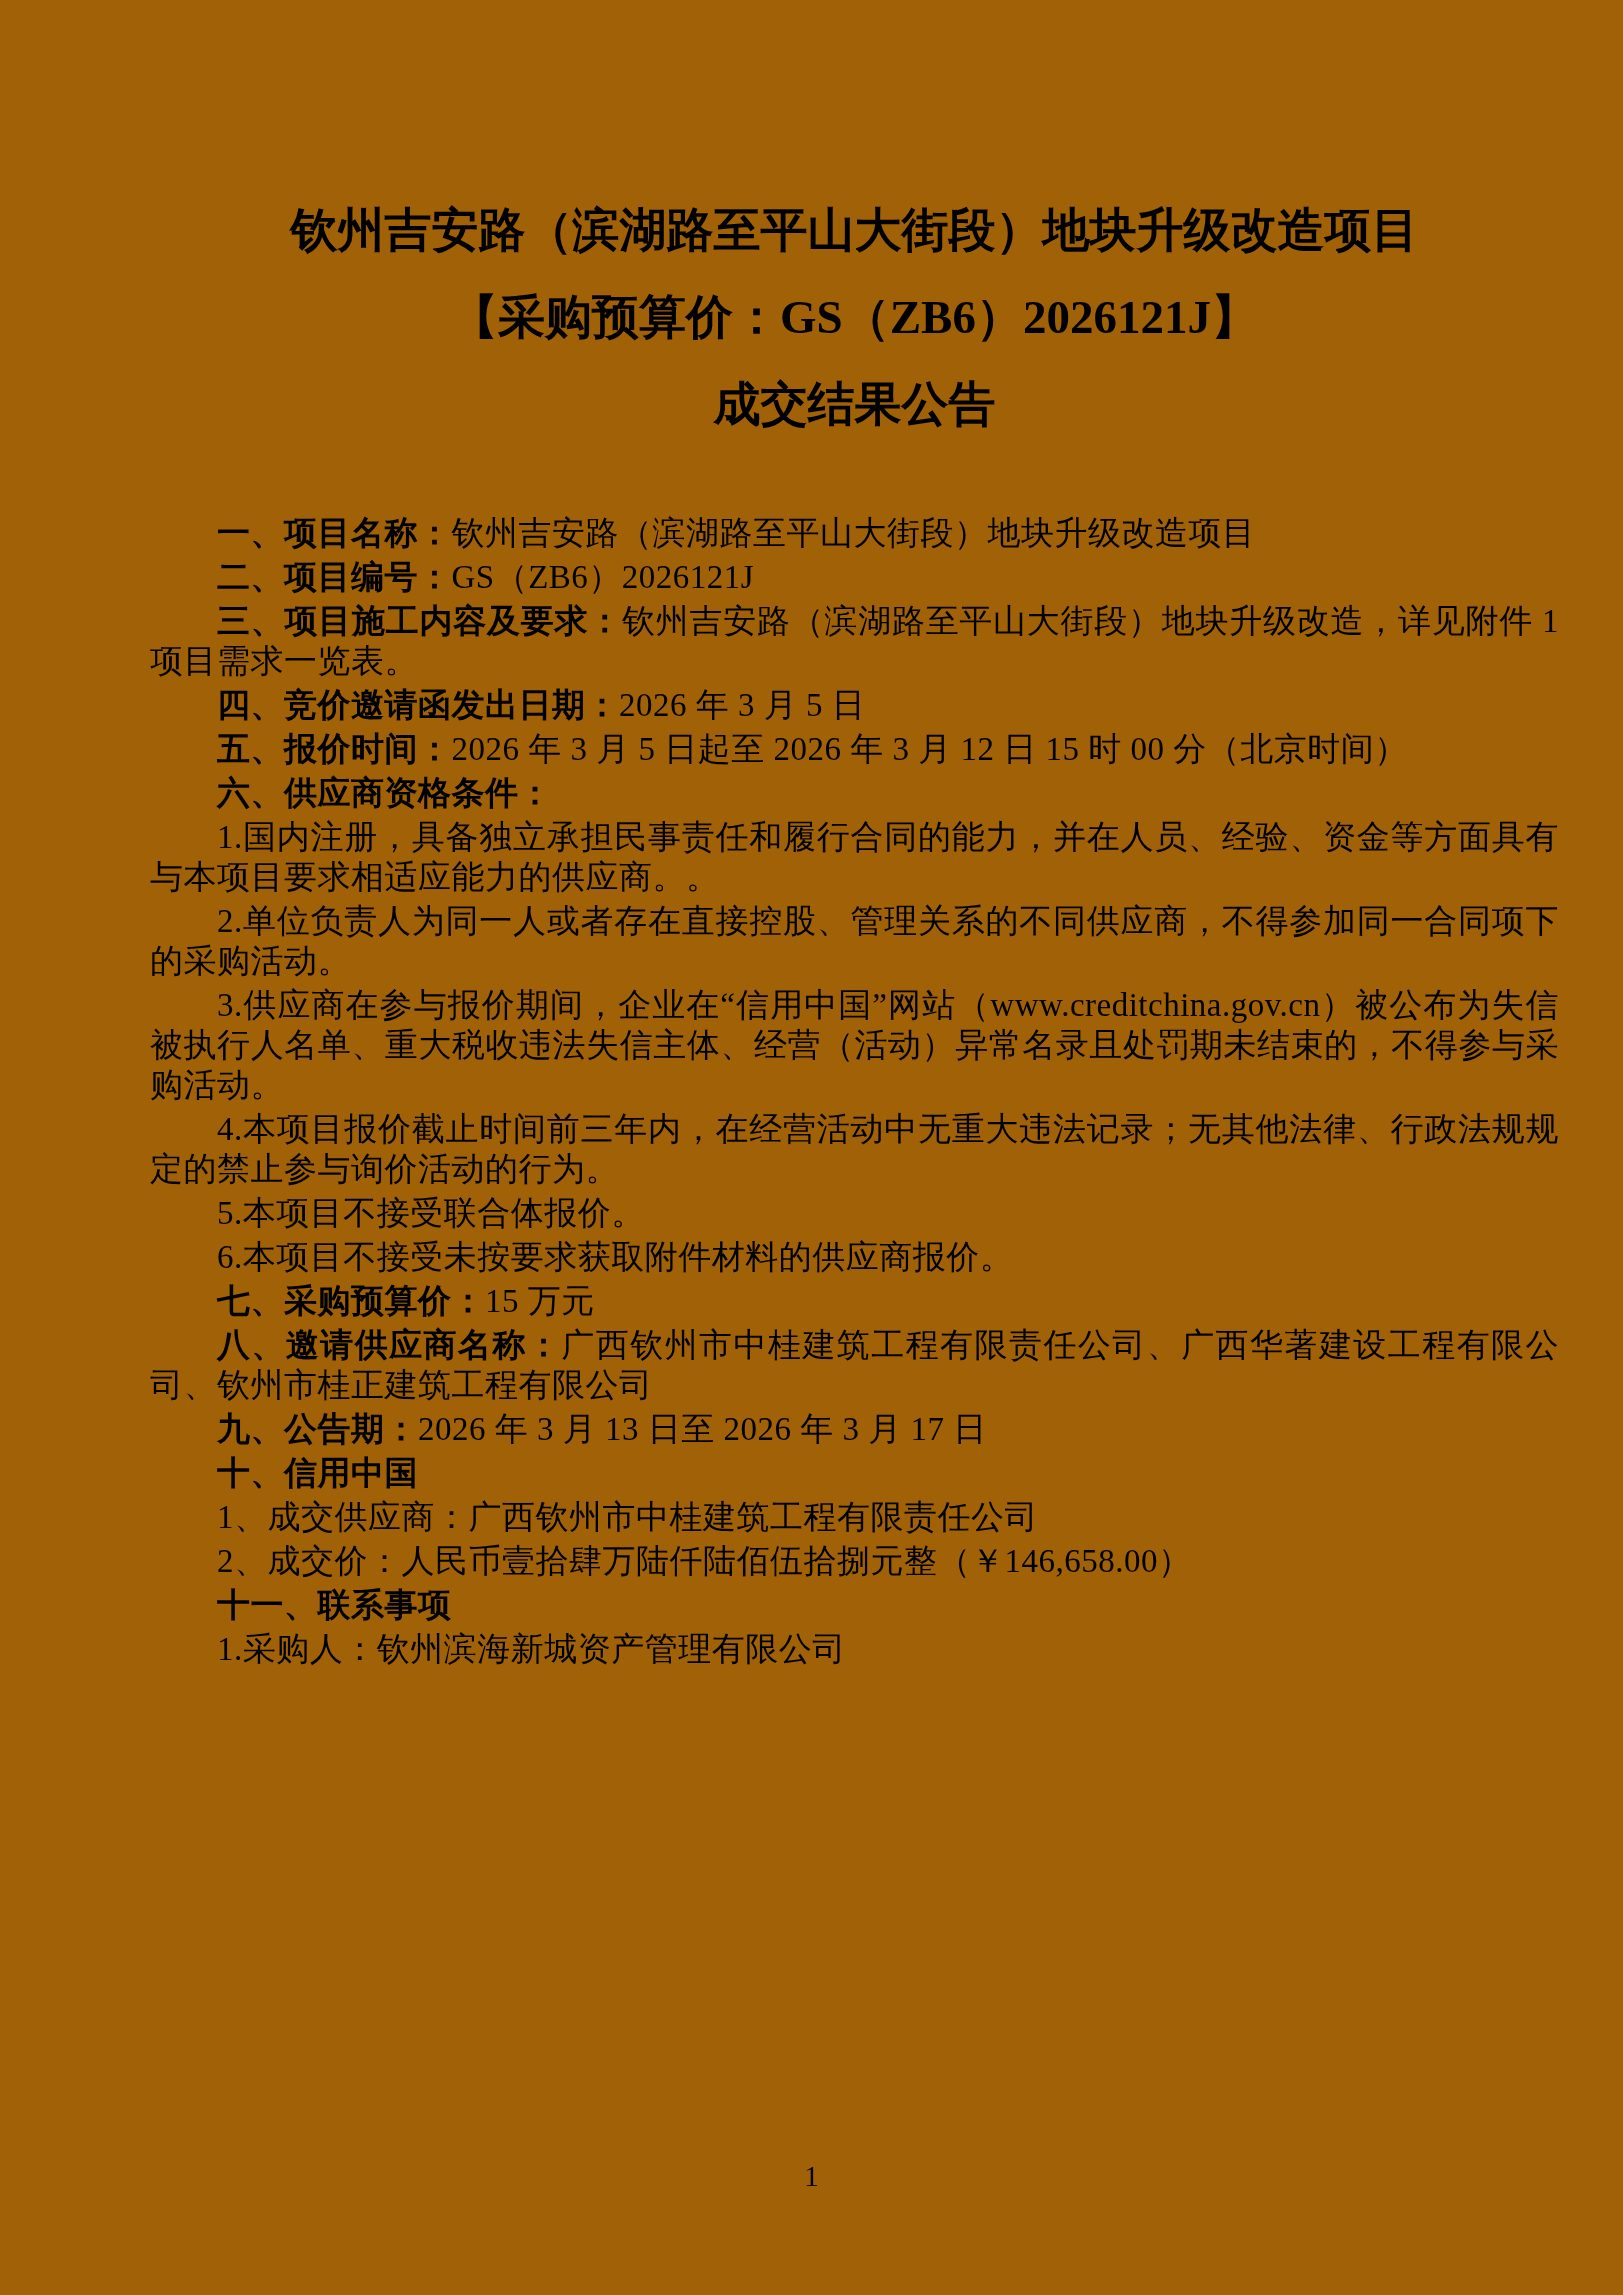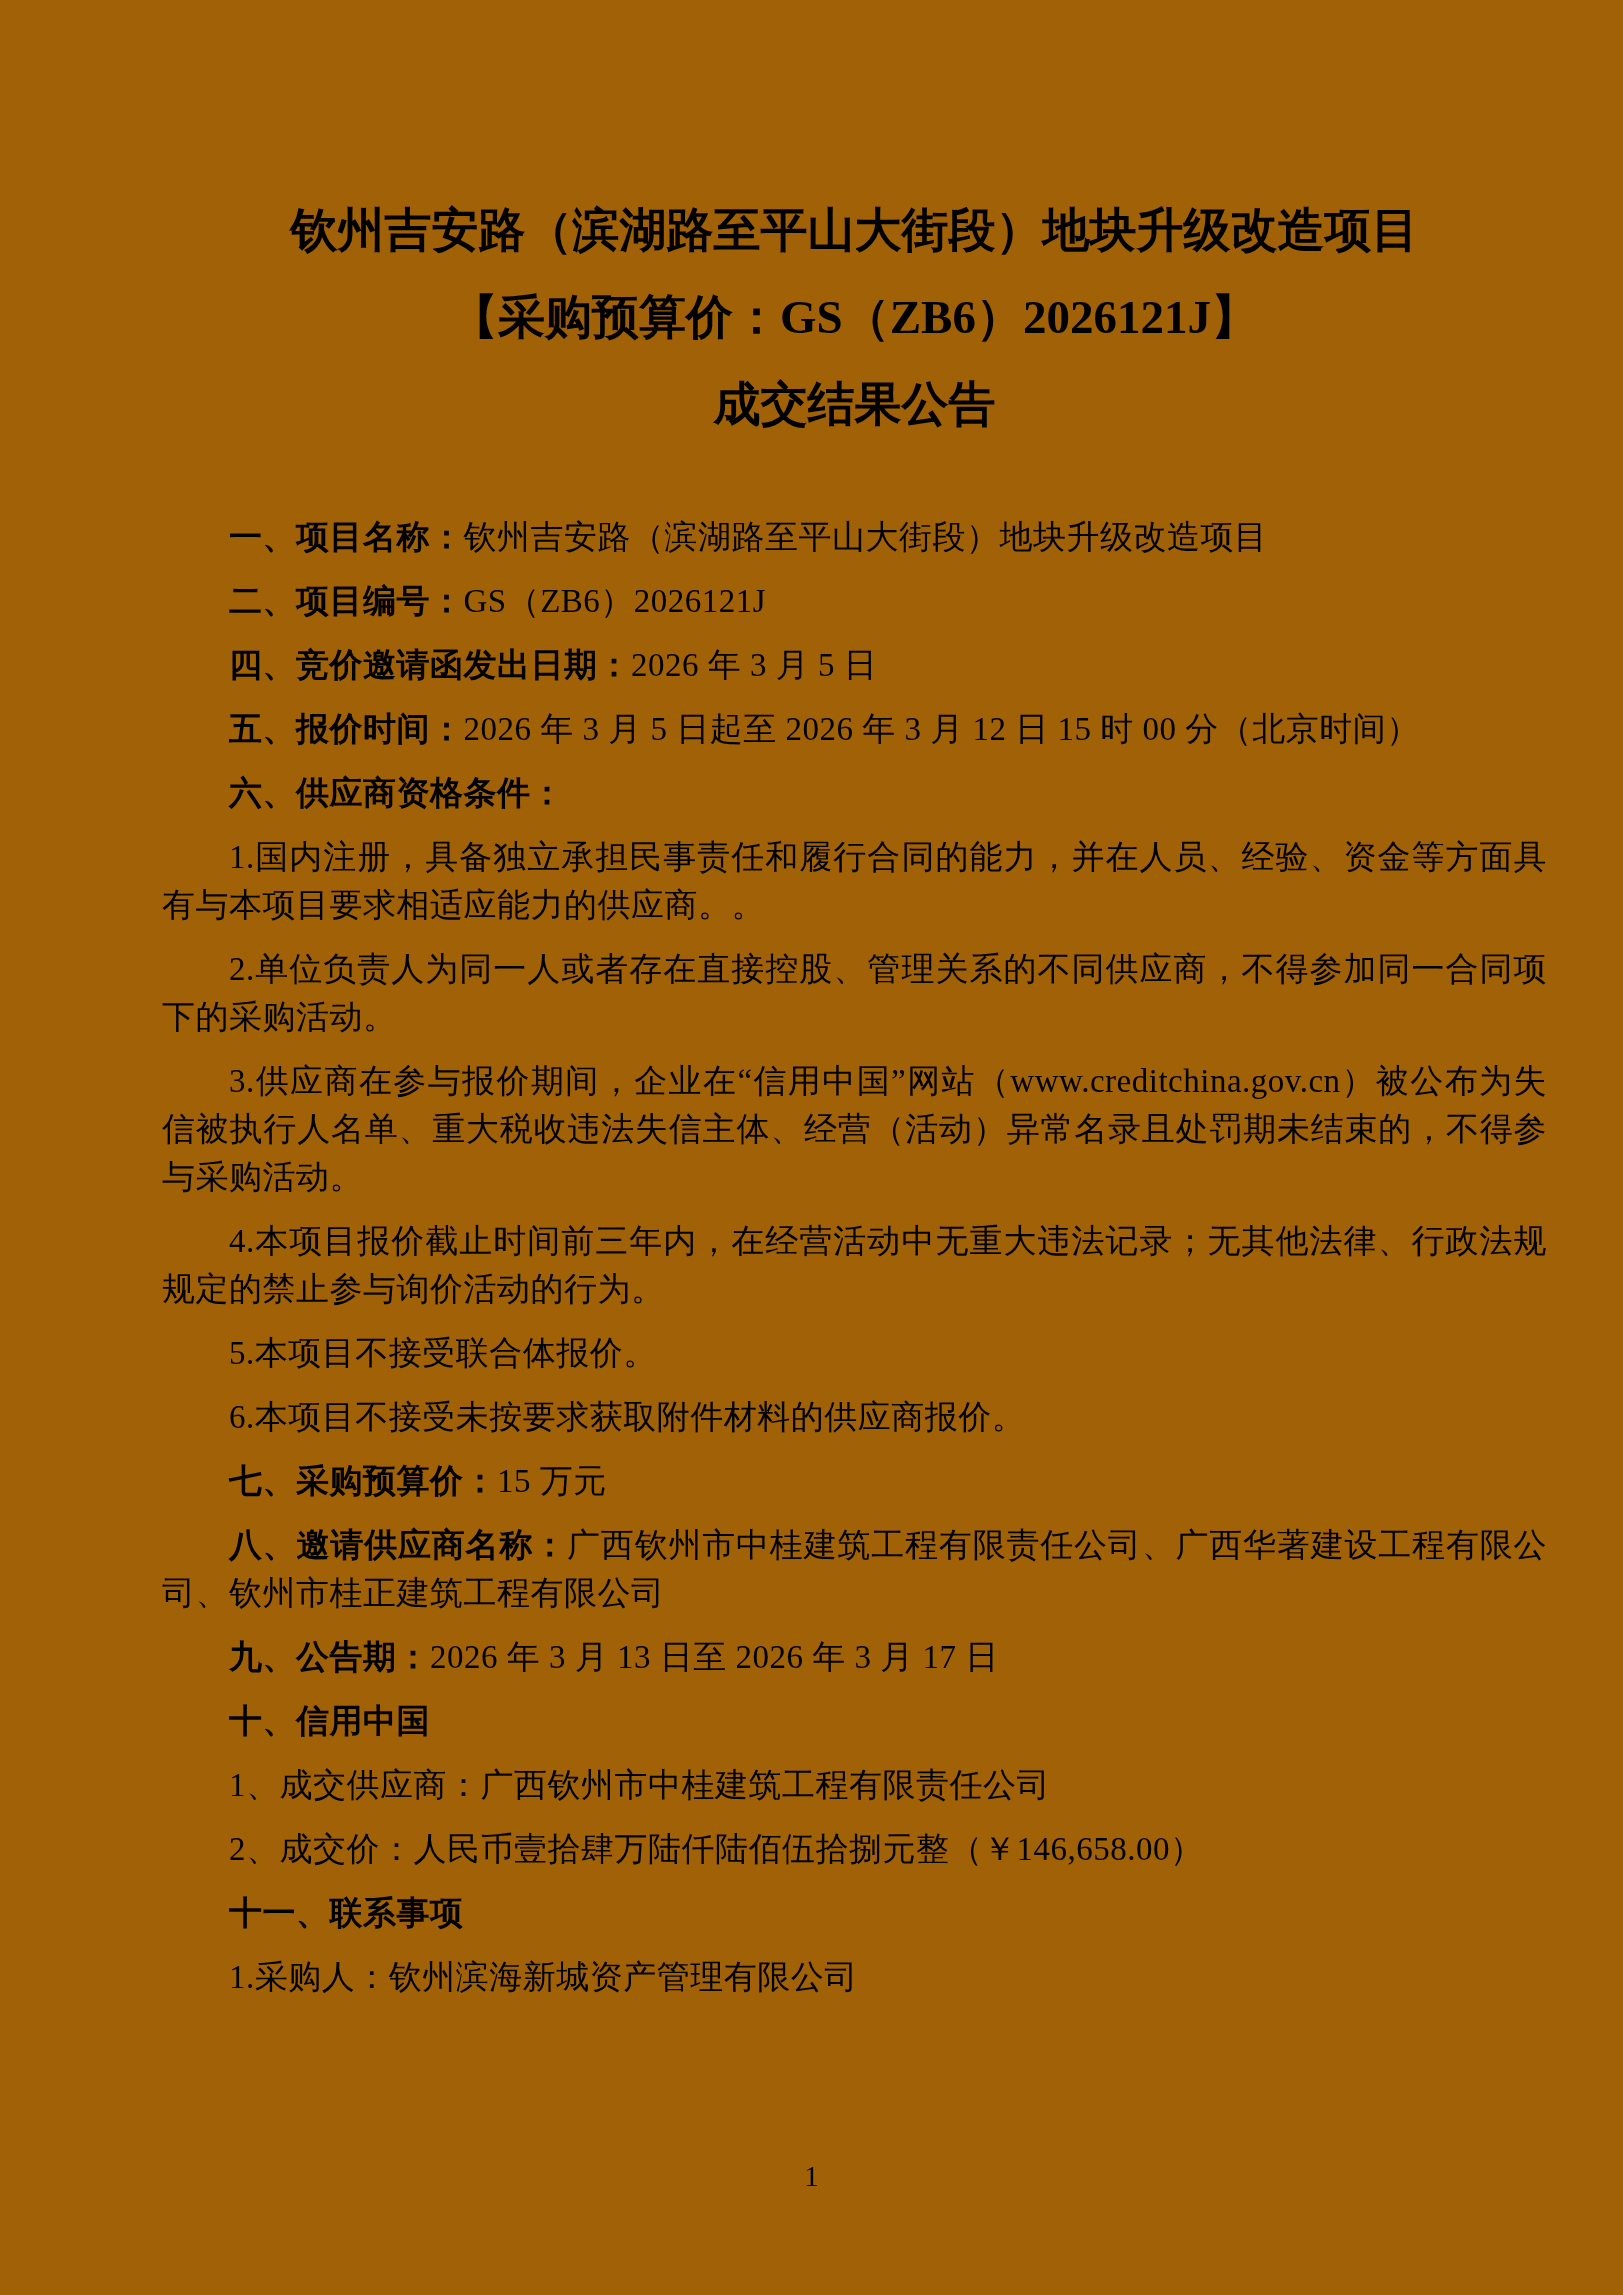--- a/index.html
+++ b/index.html
@@ -23,23 +23,23 @@
     font-weight: 700;
     font-size: 47px;
     line-height: 87px;
     font-family: "Liberation Serif", serif;
     white-space: nowrap;
   }
   .doc-body {
     margin-top: 65px;
   }
   .para {
-    margin: 16px;
+    margin: 4px;
     font-size: 33px;
-    line-height: 48px;
+    line-height: 40px;
     text-indent: 67px;
     text-align: justify;
     font-family: "Liberation Serif", serif;
     letter-spacing: 0.5px;
   }
   .para .label {
     font-weight: 700;
     font-family: "Liberation Sans", sans-serif;
   }
   .para .text {
@@ -66,20 +66,21 @@
     <div class="title-line">【采购预算价：GS（ZB6）2026121J】</div>
     <div class="title-line">成交结果公告</div>
   </header>
 
   <main class="doc-body">
 
     <p class="para"><span class="label">一、项目名称：</span><span class="text">钦州吉安路（滨湖路至平山大街段）地块升级改造项目</span></p>
 
     <p class="para"><span class="label">二、项目编号：</span><span class="text">GS（ZB6）2026121J</span></p>
 
+    <p class="para"><span class="label">三、项目施工内容及要求：</span><span class="text">钦州吉安路（滨湖路至平山大街段）地块升级改造，详见附件 1 项目需求一览表。</span></p>
 
     <p class="para"><span class="label">四、竞价邀请函发出日期：</span><span class="text">2026 年 3 月 5 日</span></p>
 
     <p class="para"><span class="label">五、报价时间：</span><span class="text">2026 年 3 月 5 日起至 2026 年 3 月 12 日 15 时 00 分（北京时间）</span></p>
 
     <p class="para"><span class="label">六、供应商资格条件：</span><span class="text"></span></p>
 
     <p class="para"><span class="label"></span><span class="text">1.国内注册，具备独立承担民事责任和履行合同的能力，并在人员、经验、资金等方面具有与本项目要求相适应能力的供应商。。</span></p>
 
     <p class="para"><span class="label"></span><span class="text">2.单位负责人为同一人或者存在直接控股、管理关系的不同供应商，不得参加同一合同项下的采购活动。</span></p>

